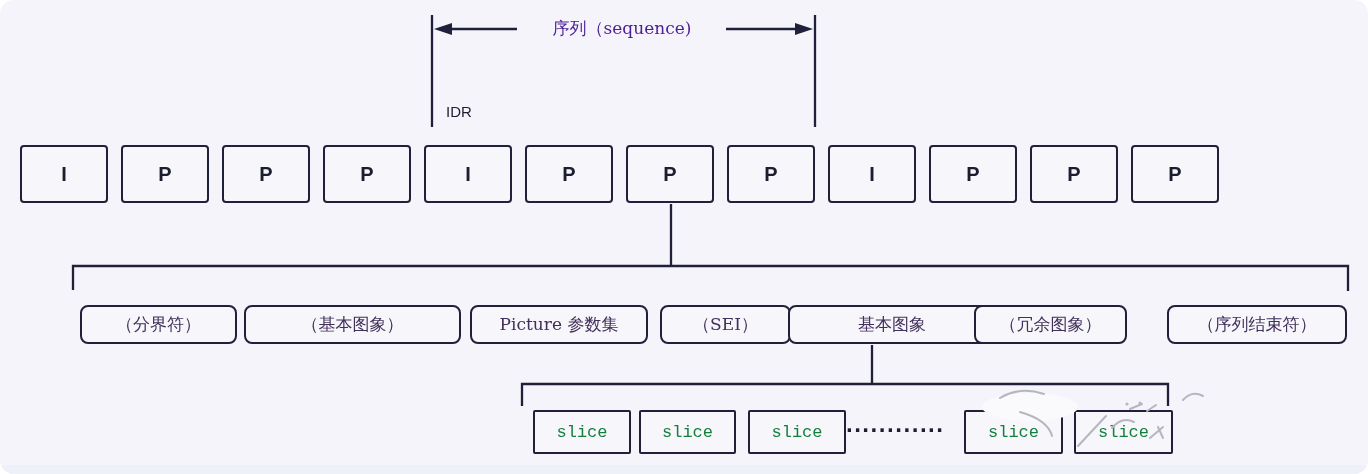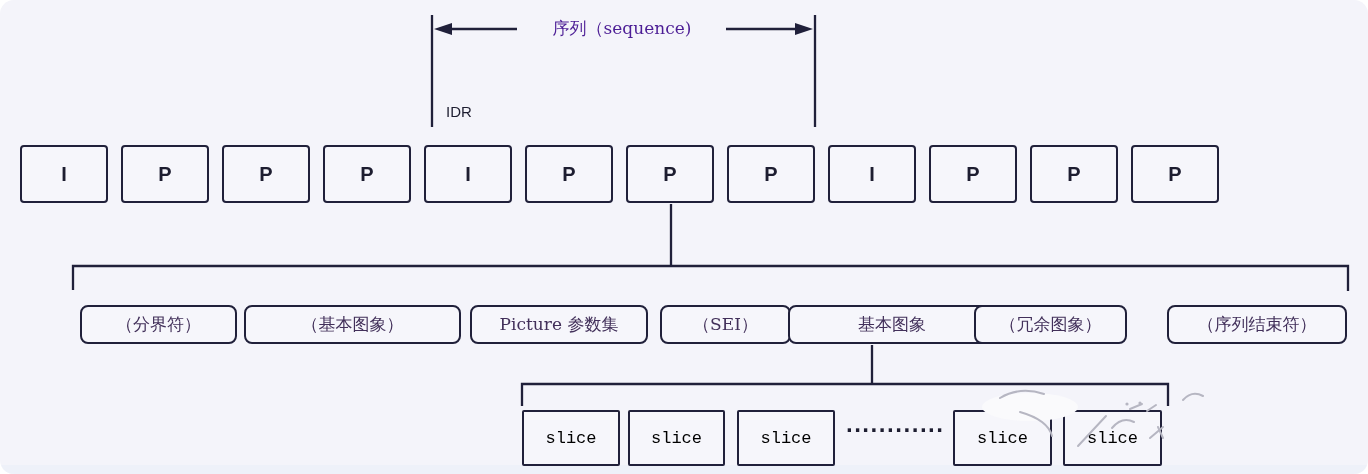--- a/index.html
+++ b/index.html
@@ -26,25 +26,25 @@
     position:absolute; top:305px; height:39px;
     border:2px solid #20203a; border-radius:8px; background:#f6f6fb;
     display:flex; align-items:center; justify-content:center;
     font-family:"DejaVu Serif","Liberation Serif", serif;
     font-size:17px; color:#42305a; z-index:2; box-sizing:border-box;
     white-space:nowrap;
   }
 
   
   .slice-box{
-    position:absolute; top:410px; height:56px;
+    position:absolute; top:410px; height:44px;
     border:2px solid #20203a; border-radius:2px; background:#f6f6fb;
     display:flex; align-items:center; justify-content:center;
     font-family:"Liberation Mono", monospace;
-    font-size:17px; color:#000000; z-index:2; box-sizing:border-box;
+    font-size:17px; color:#15803d; z-index:2; box-sizing:border-box;margin-left:11px;
   }
   .dots{
     position:absolute; top:410px; left:841px; width:108px; height:40px;
     display:flex; align-items:center; justify-content:center;
     font-size:19px; font-weight:700; letter-spacing:1px; color:#1d1d30;
     z-index:2; font-family:"DejaVu Sans", sans-serif;
   }
 
   .seq-label{
     position:absolute; left:517px; top:17px; width:210px;

